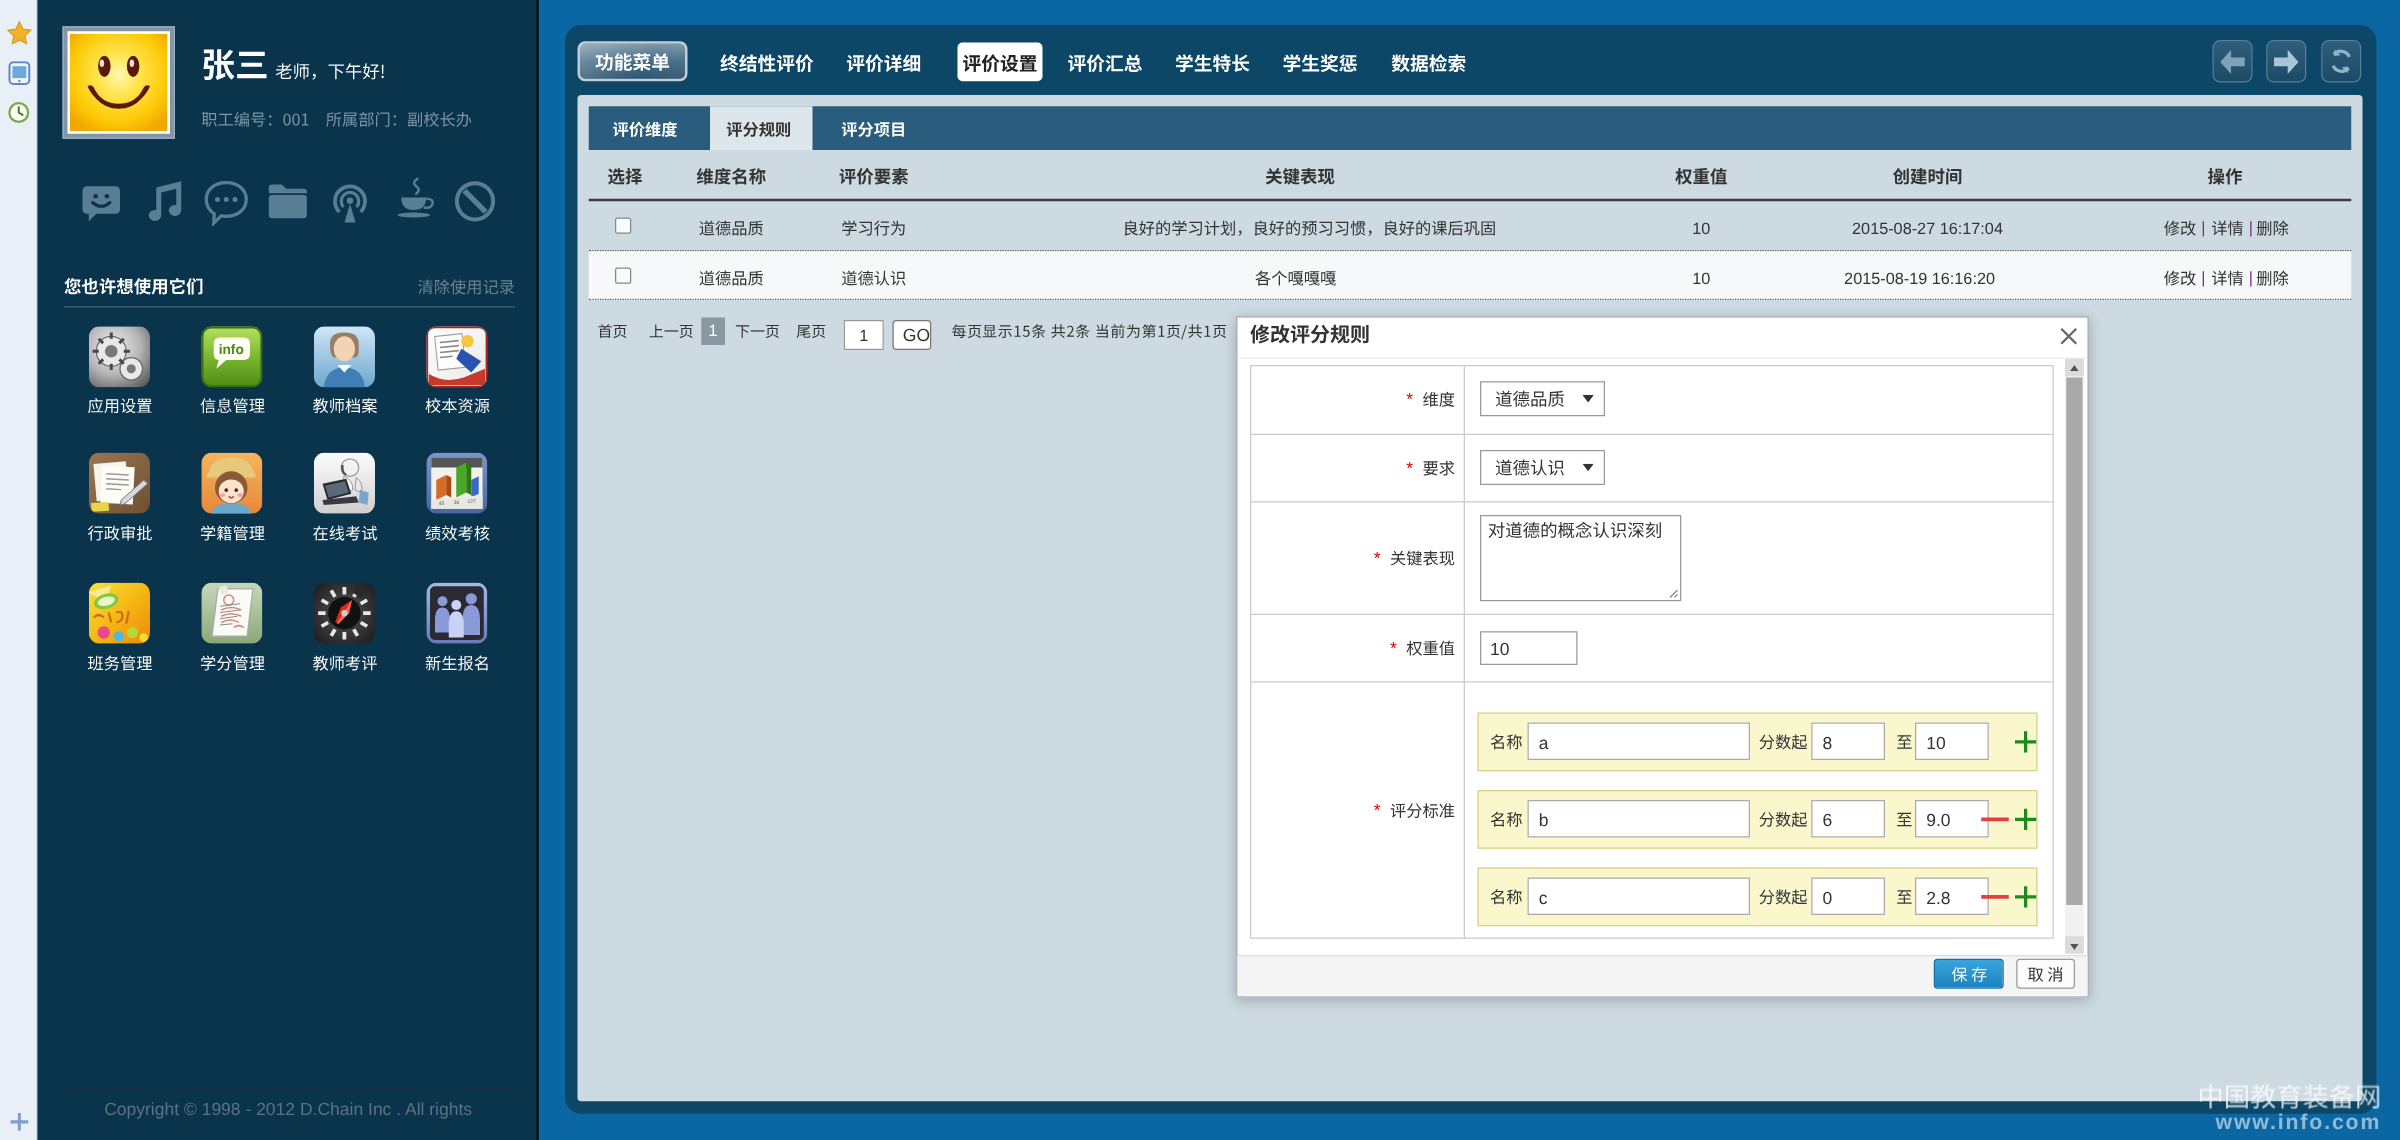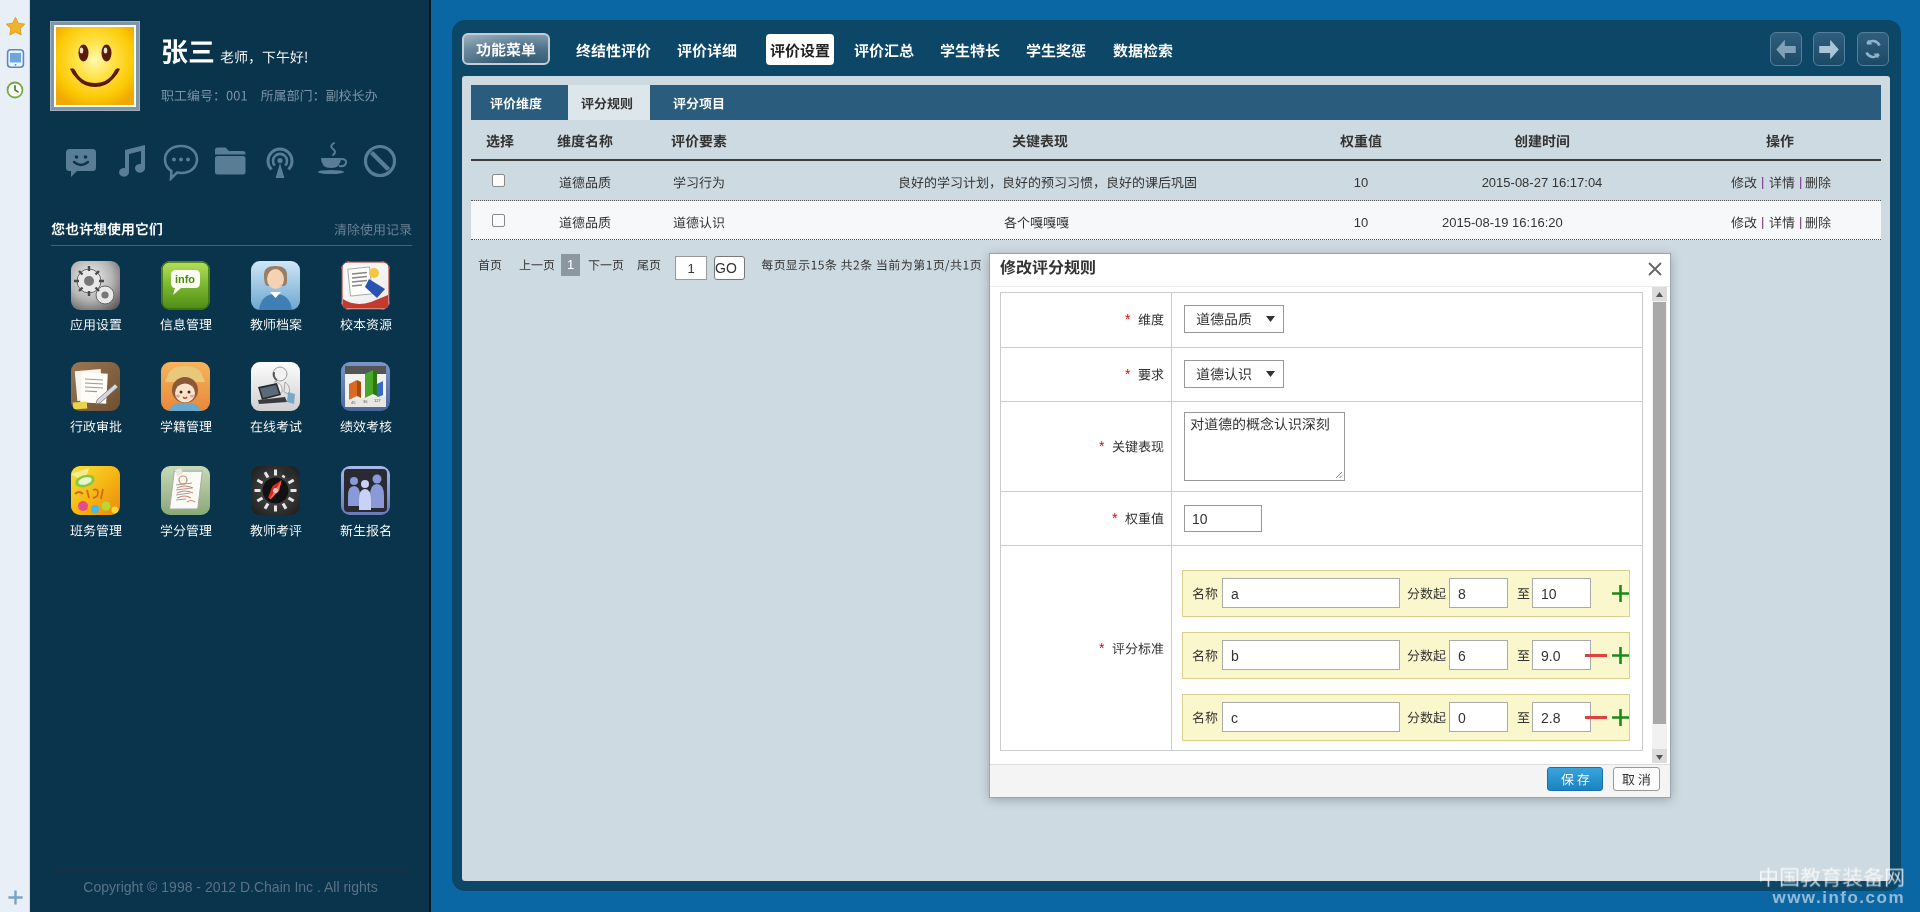--- a/index.html
+++ b/index.html
@@ -779,21 +779,21 @@
       <g fill="#333333" transform="matrix(1,0,0,-1,0,0)">
         <use href="#g142" x="0"></use>
         <use href="#g143" x="1000"></use>
         <use href="#g144" x="2000"></use>
         <use href="#g144" x="3000"></use>
         <use href="#g144" x="4000"></use>
       </g>
     </svg>
   </div>
 <div class="a" style="left:1345px;top:215px;width:32px;text-align:center;font-size:13px;color:#333">10</div>
-<div class="a" style="left:1442px;top:215px;width:200px;text-align:left;font-size:13px;color:#333">2015-08-19 16:16:20</div>
+<div class="a" style="left:1396px;top:215px;width:200px;text-align:right;font-size:13px;color:#333">2015-08-19 16:16:20</div>
 <div style="position:absolute;left:1731.0px;top:174.5px">
     <svg width="26.0" height="15.1" viewBox="0 -955 2000 1160" style="display:block;overflow:visible">
       <g fill="#333333" transform="matrix(1,0,0,-1,0,0)">
         <use href="#g145" x="0"></use>
         <use href="#g146" x="1000"></use>
       </g>
     </svg>
   </div>
 <div class="a" style="left:1761px;top:174px;font-size:13px;color:#7b2d8e">|</div>
 <div style="position:absolute;left:1769.0px;top:174.5px">
@@ -868,21 +868,21 @@
   </div>
 <div style="position:absolute;left:637.0px;top:258.0px">
     <svg width="24.0" height="13.9" viewBox="0 -955 2000 1160" style="display:block;overflow:visible">
       <g fill="#333333" transform="matrix(1,0,0,-1,0,0)">
         <use href="#g154" x="0"></use>
         <use href="#g151" x="1000"></use>
       </g>
     </svg>
   </div>
 <div class="a" style="left:675px;top:256px;width:32px;height:24px;background:#fff;border:1px solid #999;font-size:13px;color:#333;text-align:center;line-height:23px">1</div>
-<div class="a" style="left:714px;top:256px;width:31px;height:24px;background:#fff;border:1px solid #777;border-radius:3px;font-size:14px;color:#333;text-align:left;line-height:23px">GO</div>
+<div class="a" style="left:714px;top:256px;width:31px;height:24px;background:#fff;border:1px solid #777;border-radius:3px;font-size:14px;color:#333;text-align:right;line-height:23px">GO</div>
 <div style="position:absolute;left:761.0px;top:258.0px">
     <svg width="220.9" height="13.9" viewBox="0 -955 18407 1160" style="display:block;overflow:visible">
       <g fill="#333333" transform="matrix(1,0,0,-1,0,0)">
         <use href="#g155" x="0"></use>
         <use href="#g151" x="1042"></use>
         <use href="#g156" x="2042"></use>
         <use href="#g157" x="3083"></use>
         <use href="#g15" x="4125"></use>
         <use href="#g158" x="4722"></use>
         <use href="#g159" x="5318"></use>

